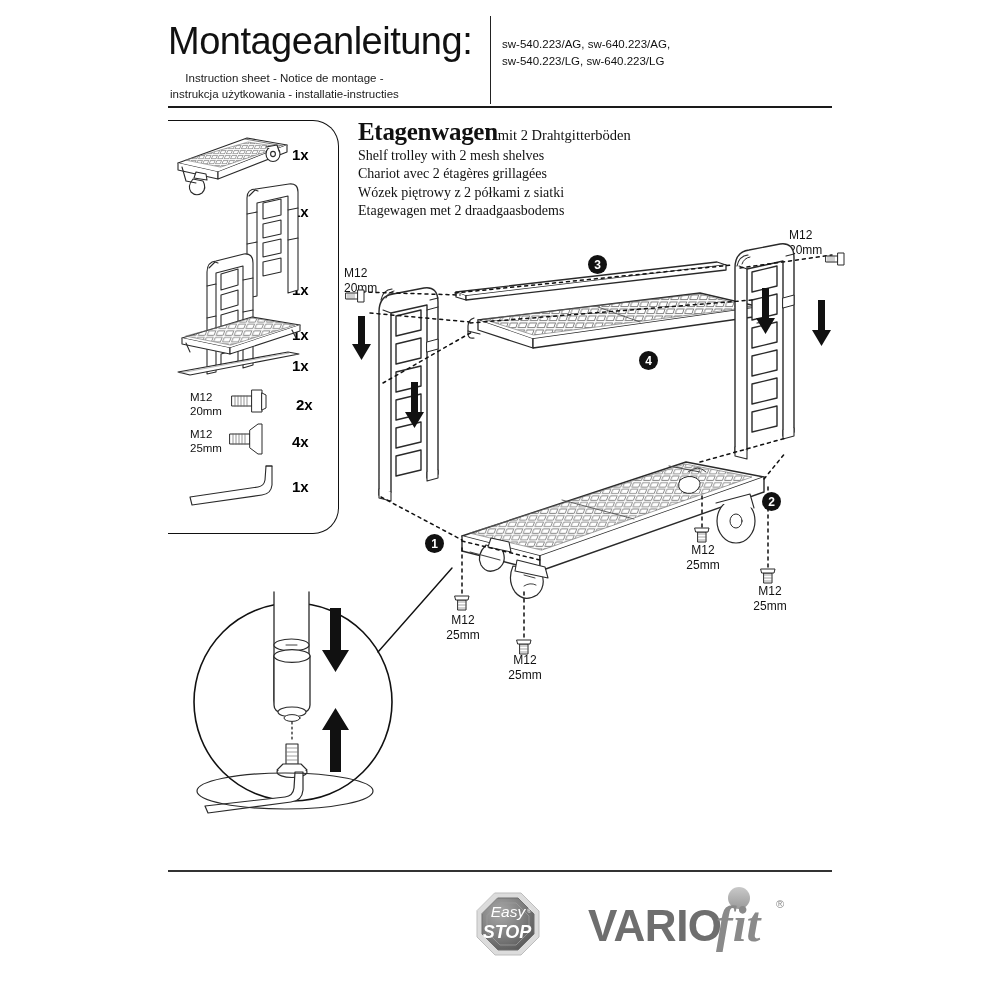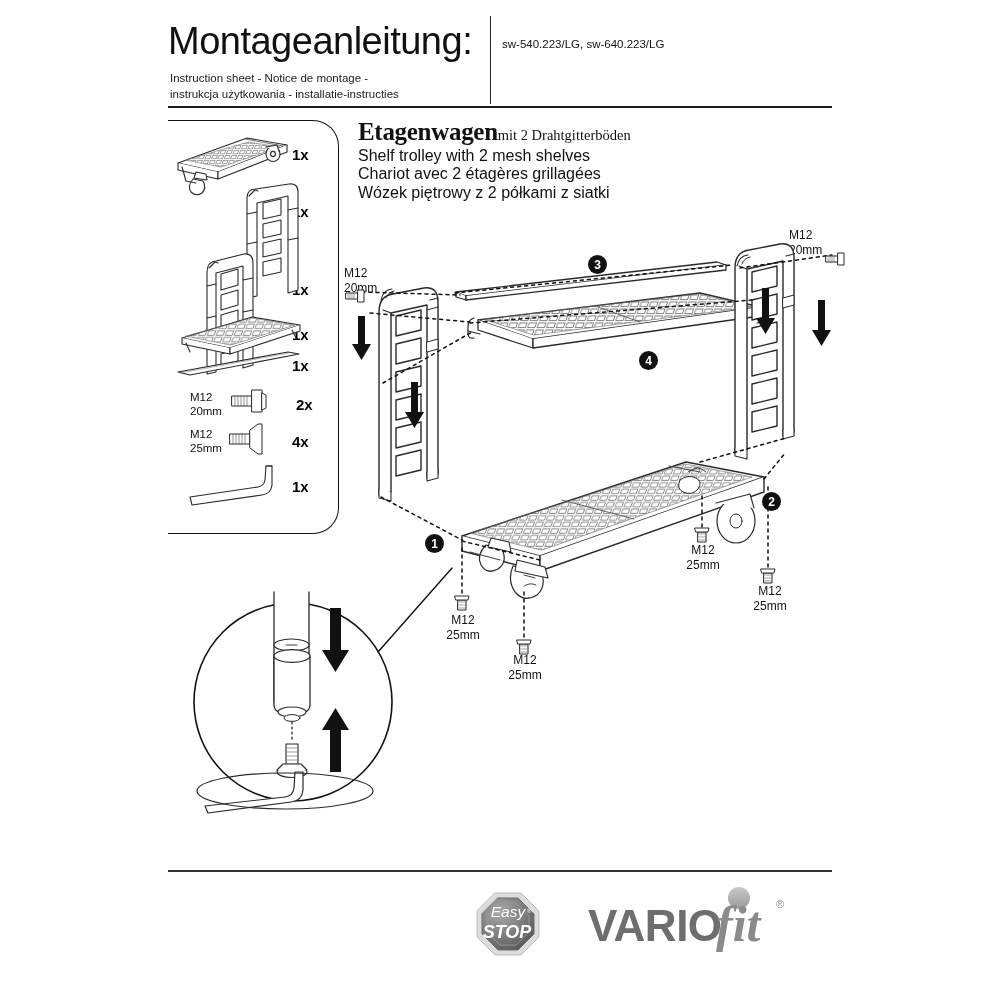--- a/index.html
+++ b/index.html
@@ -17,20 +17,21 @@
   .header{position:absolute;left:168px;top:14px;width:664px;height:90px;}
   .hdr-title{
     position:absolute;left:0;top:8px;
     font-size:38px;font-weight:400;letter-spacing:-0.5px;
     white-space:nowrap;line-height:1;
   }
   .hdr-sub{
     position:absolute;left:2px;top:56px;
     font-size:11.5px;line-height:16px;color:#1a1a1a;
     white-space:nowrap;
+    text-align:center;
   }
   .hdr-divider{
     position:absolute;left:322px;top:2px;width:1px;height:88px;background:#222;
   }
   .hdr-models{
     position:absolute;left:334px;top:22px;
     font-size:11.5px;line-height:17px;color:#111;white-space:nowrap;
   }
   .hdr-rule{
     position:absolute;left:168px;top:106px;width:664px;height:2px;background:#1a1a1a;
@@ -47,21 +48,21 @@
   }
   .hw-label{
     position:absolute;font-size:11.5px;line-height:14px;color:#111;text-align:left;
   }
   .svg-layer{position:absolute;left:0;top:0;width:1000px;height:1000px;pointer-events:none;}
 
   
   .prod{position:absolute;left:358px;top:118px;width:380px;}
   .prod-main{font-size:25px;font-weight:700;letter-spacing:-0.3px;white-space:nowrap;line-height:1.15;font-family:Liberation Serif, serif;}
   .prod-main .sfx{font-size:14.5px;font-weight:400;letter-spacing:0;}
-  .prod-line{font-size:16px;line-height:18.5px;color:#111;white-space:nowrap;}
+  .prod-line{font-size:14px;line-height:18.5px;color:#111;white-space:nowrap;font-family:Liberation Serif, serif;}
 
   
   .callout{
     position:absolute;font-size:12px;line-height:15px;color:#111;
     text-align:left;white-space:nowrap;
   }
   .callout.ctr{text-align:center;}
   .badge{
     position:absolute;width:19px;height:19px;border-radius:50%;
     background:#111;color:#fff;font-size:12px;font-weight:700;
@@ -78,32 +79,34 @@
 <div class="sheet">
 
   <div class="header">
     <div class="hdr-title">Montageanleitung:</div>
     <div class="hdr-sub">
       <div>Instruction sheet - Notice de montage  -</div>
       <div>instrukcja użytkowania - installatie-instructies</div>
     </div>
     <div class="hdr-divider"></div>
     <div class="hdr-models">
+      <div>sw-540.223/AG,  sw-640.223/AG,</div>
       <div>sw-540.223/LG,  sw-640.223/LG</div>
     </div>
   </div>
   <div class="hdr-rule"></div>
 
   <div class="prod">
     <div class="prod-main">
       <span>Etagenwagen</span><span class="sfx">mit 2 Drahtgitterböden</span>
     </div>
     <div class="prod-line">Shelf trolley with 2 mesh shelves</div>
     <div class="prod-line">Chariot avec 2 étagères grillagées</div>
     <div class="prod-line">Wózek piętrowy z 2 półkami z siatki</div>
+    <div class="prod-line">Etagewagen met 2 draadgaasbodems</div>
   </div>
 
   <div class="parts-box"></div>
 
   <div class="qty" style="left:292px;top:146px;">1x</div>
   <div class="qty" style="left:292px;top:203px;">1x</div>
   <div class="qty" style="left:292px;top:281px;">1x</div>
   <div class="qty" style="left:292px;top:326px;">1x</div>
   <div class="qty" style="left:292px;top:357px;">1x</div>
 

